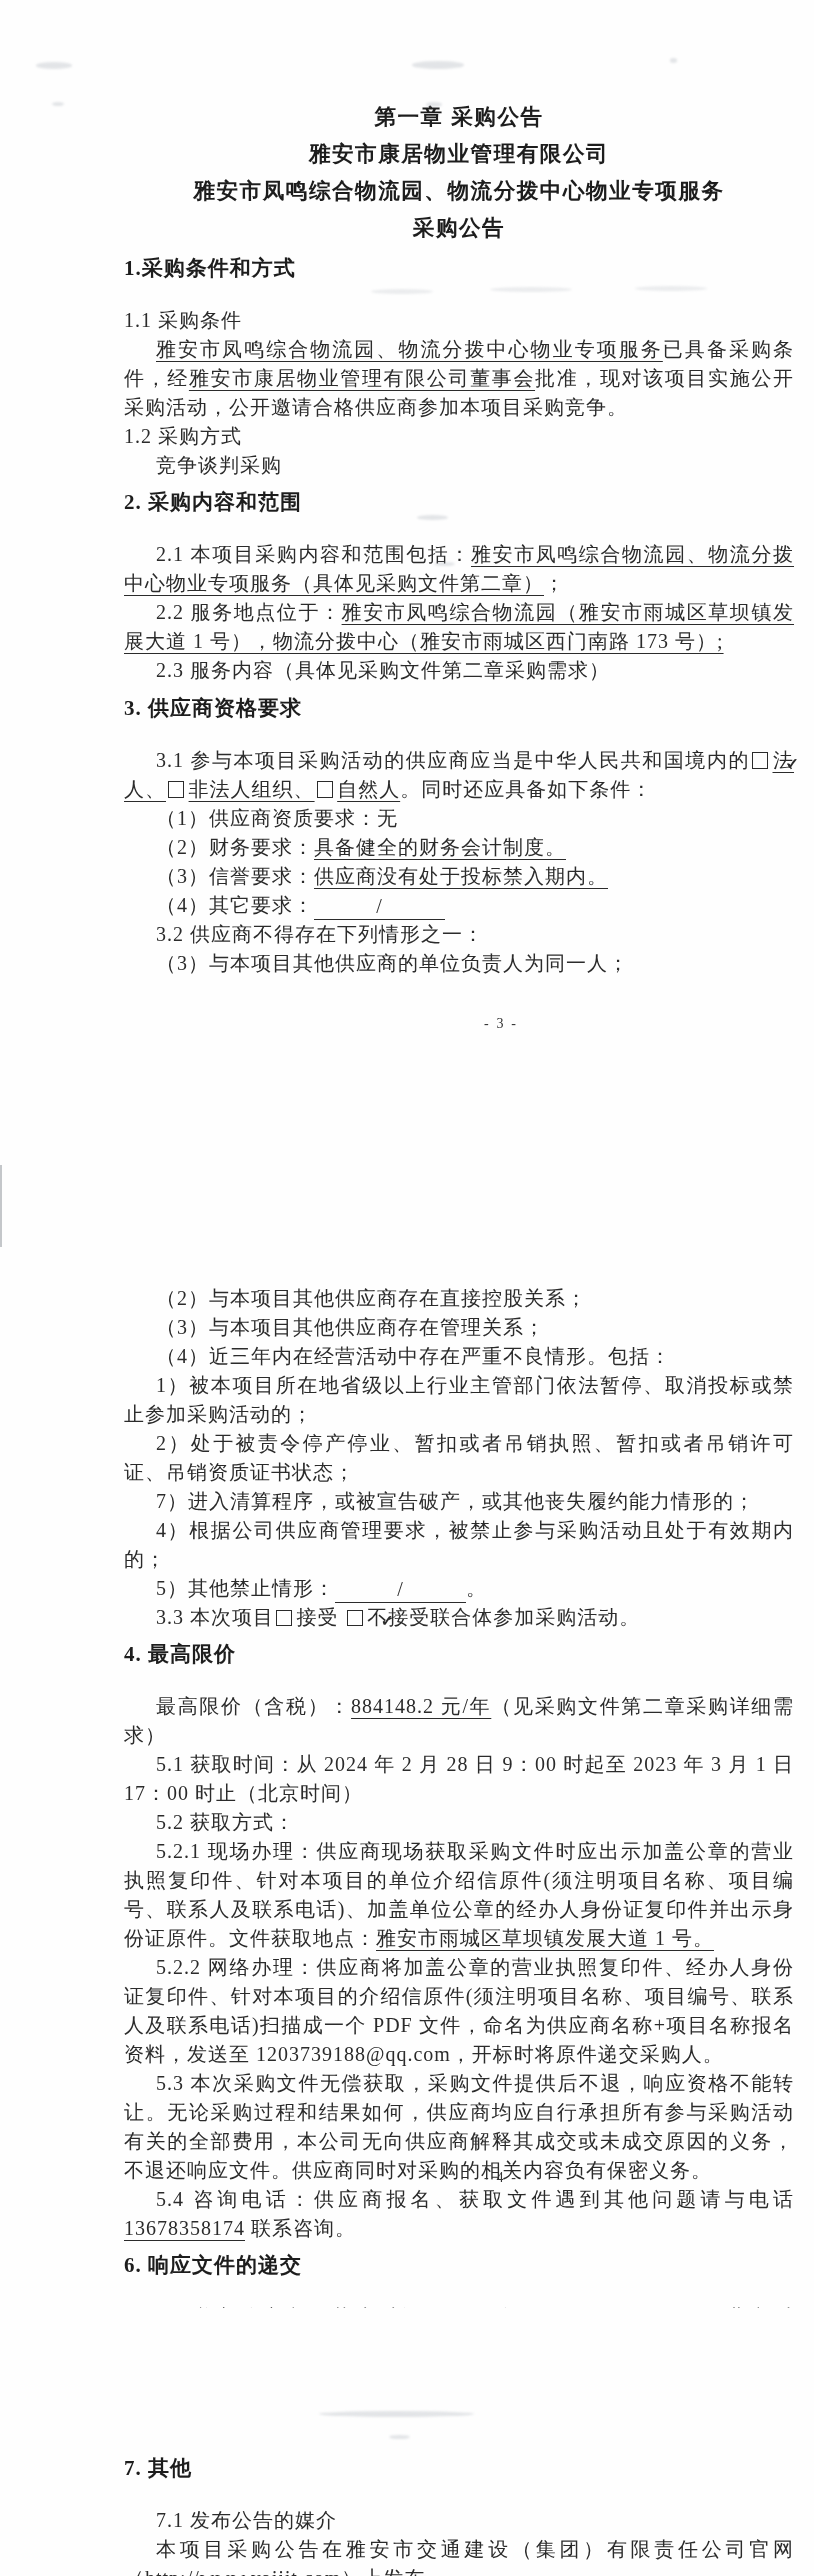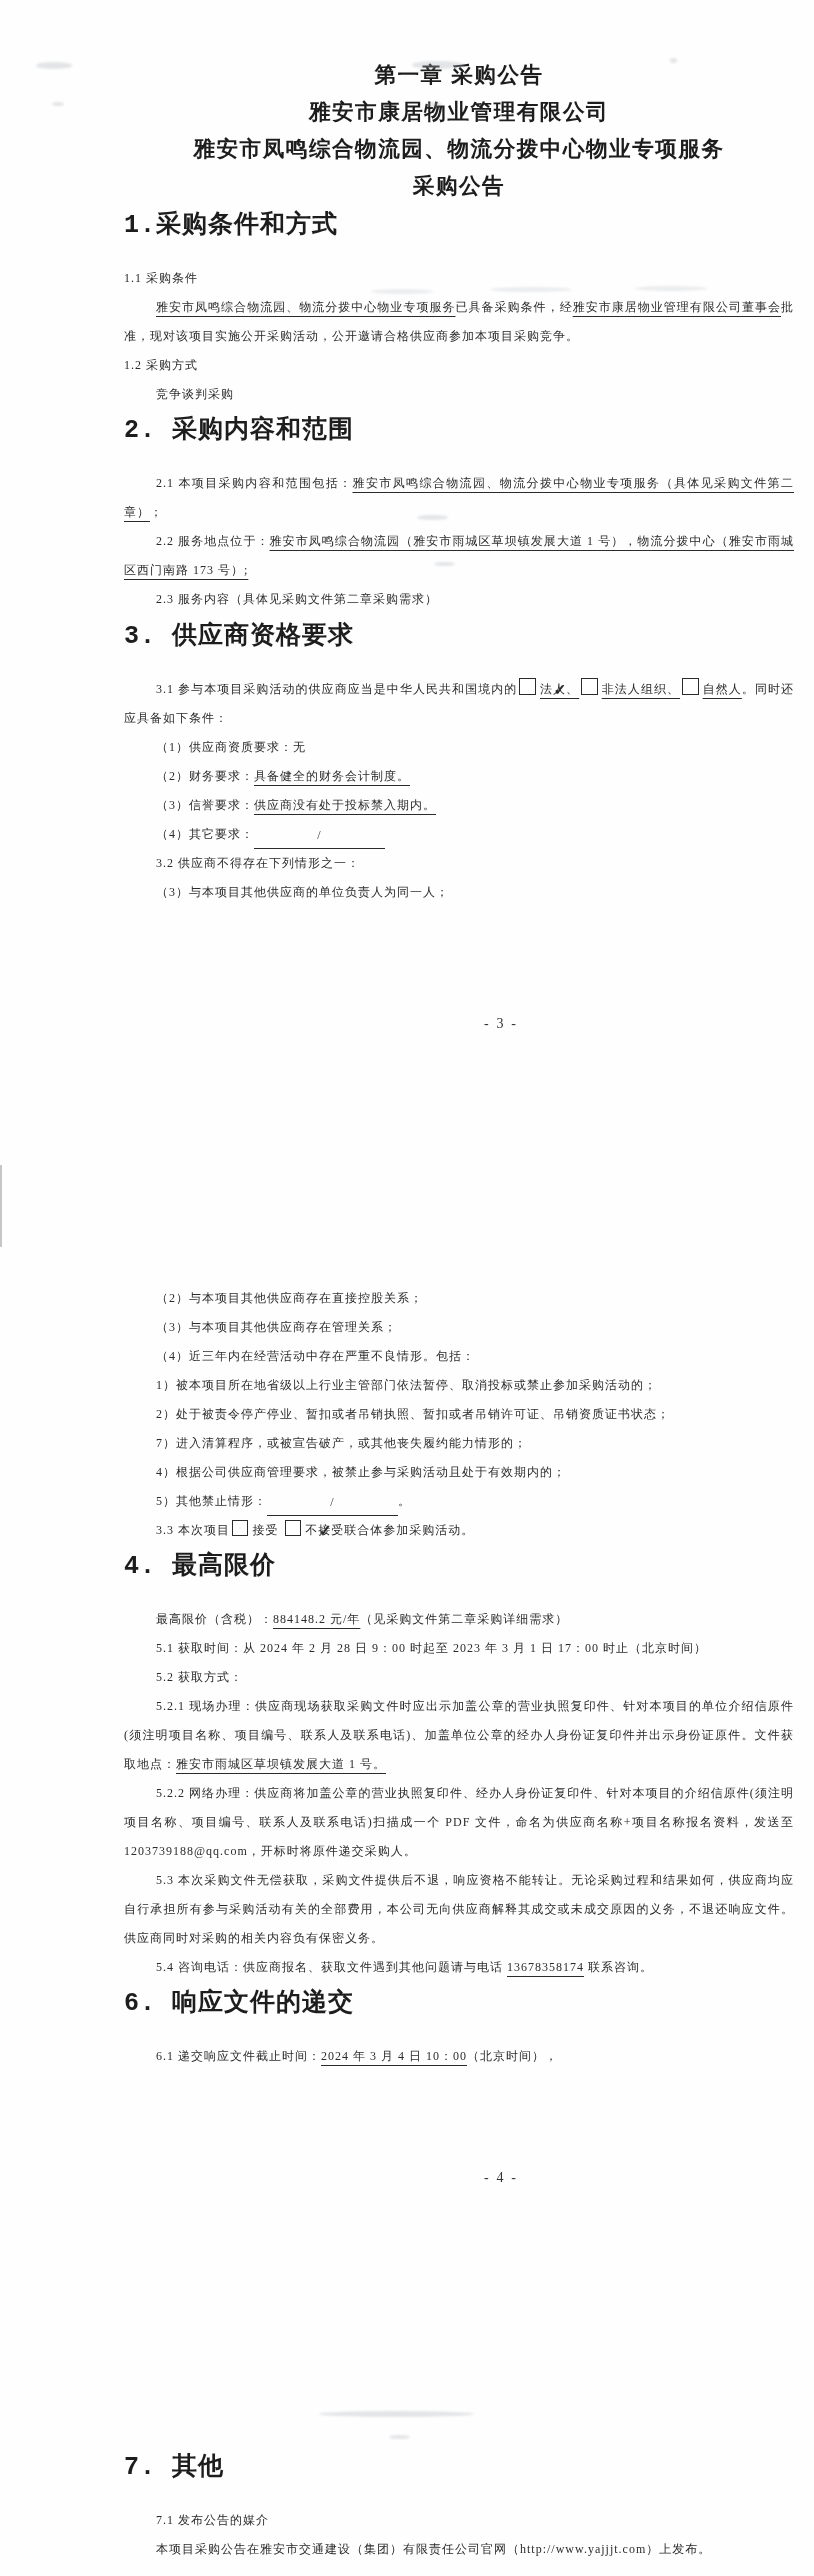--- a/index.html
+++ b/index.html
@@ -1,44 +1,44 @@
 <!DOCTYPE html>
 <html style="font-size:8.2px"><head>
 <meta charset="utf-8">
 <style>
   html,body{margin:0;padding:0;background:#ffffff;}
   body{width:815px;font-family:"Liberation Serif", serif;color:#262626;}
   #doc{position:relative;width:815px;height:3462px;background:#fefefe;overflow:hidden;}
   .page{position:relative;width:815px;height:1154px;overflow:hidden;}
   .content{position:absolute;left:124px;width:670px;top:0;}
-  .p1 .content{padding-top:56px;}
+  .p1 .content{padding-top:98px;}
   .p2 .content{padding-top:130px;}
   .p3 .content{padding-top:138px;}
 
   .title-line{
     text-align:center;
     font-family:"Liberation Sans", sans-serif;
     font-weight:700;
     font-size:21.6px;
     line-height:37px;
     letter-spacing:1.5px;
     color:#1d1d1d;
   }
   .heading{
-    font-family:Liberation Mono, monospace;
+    font-family:Liberation Serif, serif;
     font-weight:700;
-    font-size:25px;
+    font-size:21px;
     line-height:30px;
     margin:7.2px 0 23px 0;
     letter-spacing:1px;
     color:#1d1d1d;
   }
   .para{
     margin:0;
-    font-size:12px;
+    font-size:20px;
     line-height:29px;
     letter-spacing:1px;
     text-align:justify;
     color:#2b2b2b;
   }
   .para.ind{text-indent:32px;}
   .u{
     text-decoration:underline;
     text-decoration-thickness:1px;
     text-underline-offset:4.6px;

